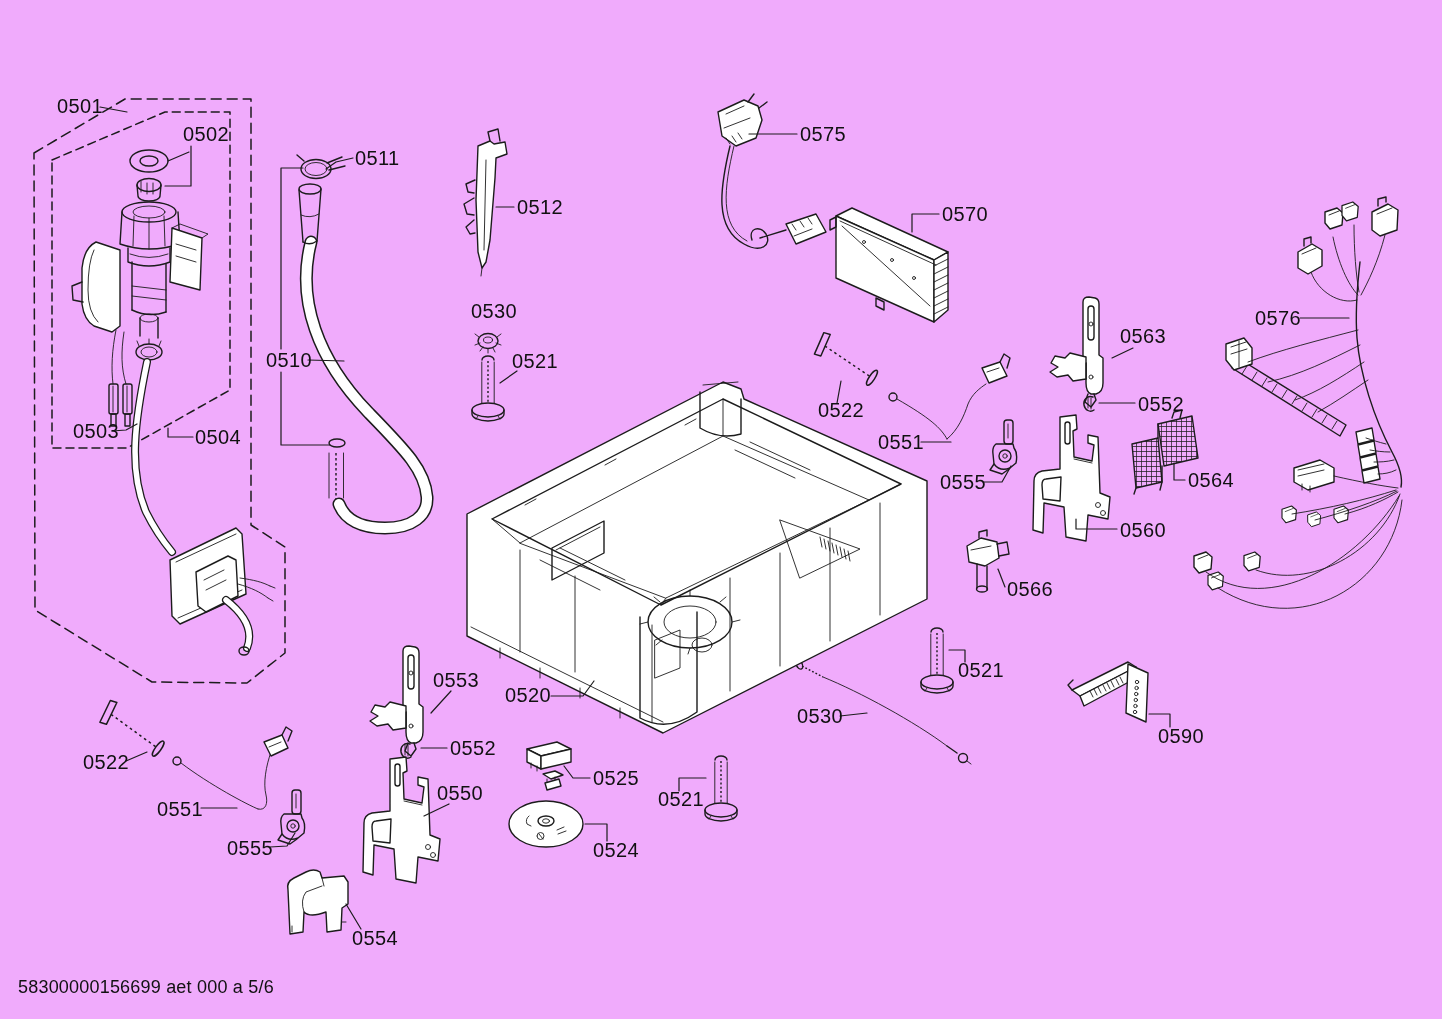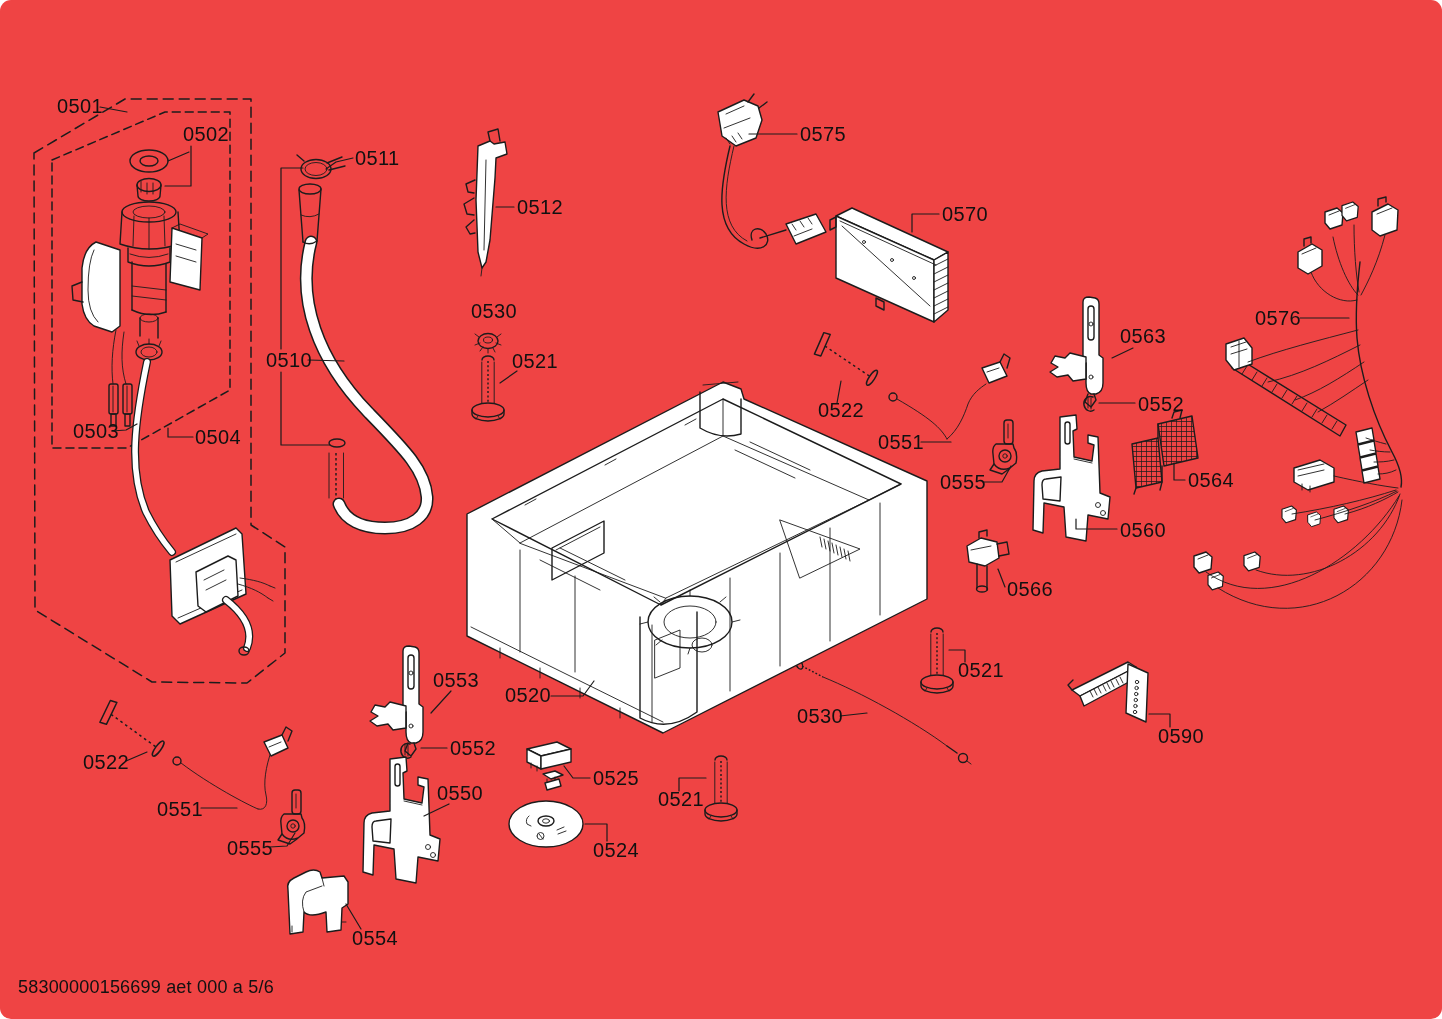--- a/index.html
+++ b/index.html
@@ -1,17 +1,17 @@
 <!DOCTYPE html>
 <html><head>
 <meta charset="utf-8">
 <style>
   html,body{margin:0;padding:0;background:#fff;}
-  .stage{position:relative;width:1442px;height:1019px;background:#ef4444;overflow:hidden;
-         font-family:"Liberation Sans",sans-serif;border-radius:11px;}
+  .stage{position:relative;width:1442px;height:1019px;background:#f0abfc;overflow:hidden;
+         font-family:"Liberation Sans",sans-serif;}
   svg *{stroke:#1c1c1c;fill:none;stroke-width:1.4;stroke-linejoin:round;stroke-linecap:round;}
   svg .fillw{fill:#ffffff;}
   svg .thin{stroke-width:0.9;}
   svg .leader{stroke-width:1.2;fill:none;}
   svg .dashed{stroke-dasharray:10 6;stroke-width:1.5;}
   svg .dashed2{stroke-dasharray:8 5;stroke-width:1.5;}
   svg .coil{stroke-linecap:butt;}
   svg .tube-out{stroke-width:13;fill:none;}
   svg .tube-in{stroke:#ffffff;stroke-width:10;fill:none;}
   svg .tube-out2{stroke-width:8;fill:none;}

